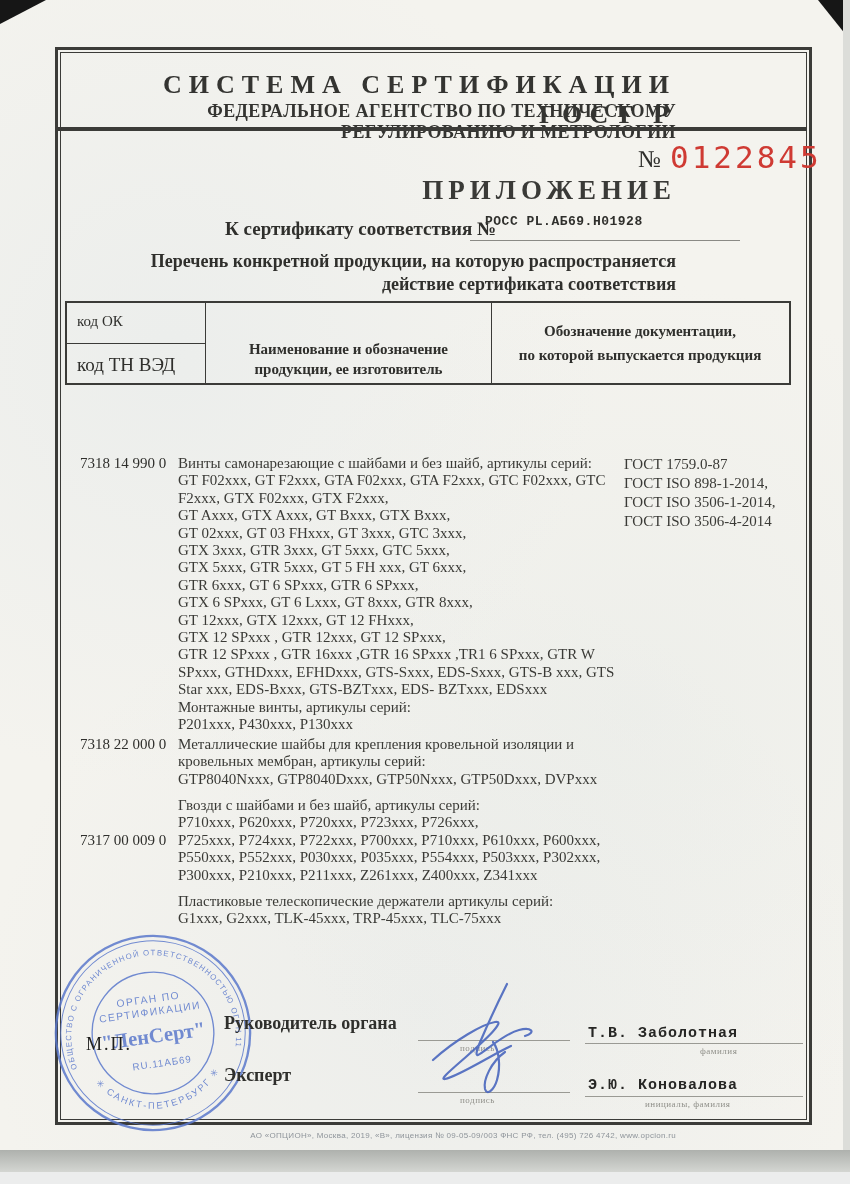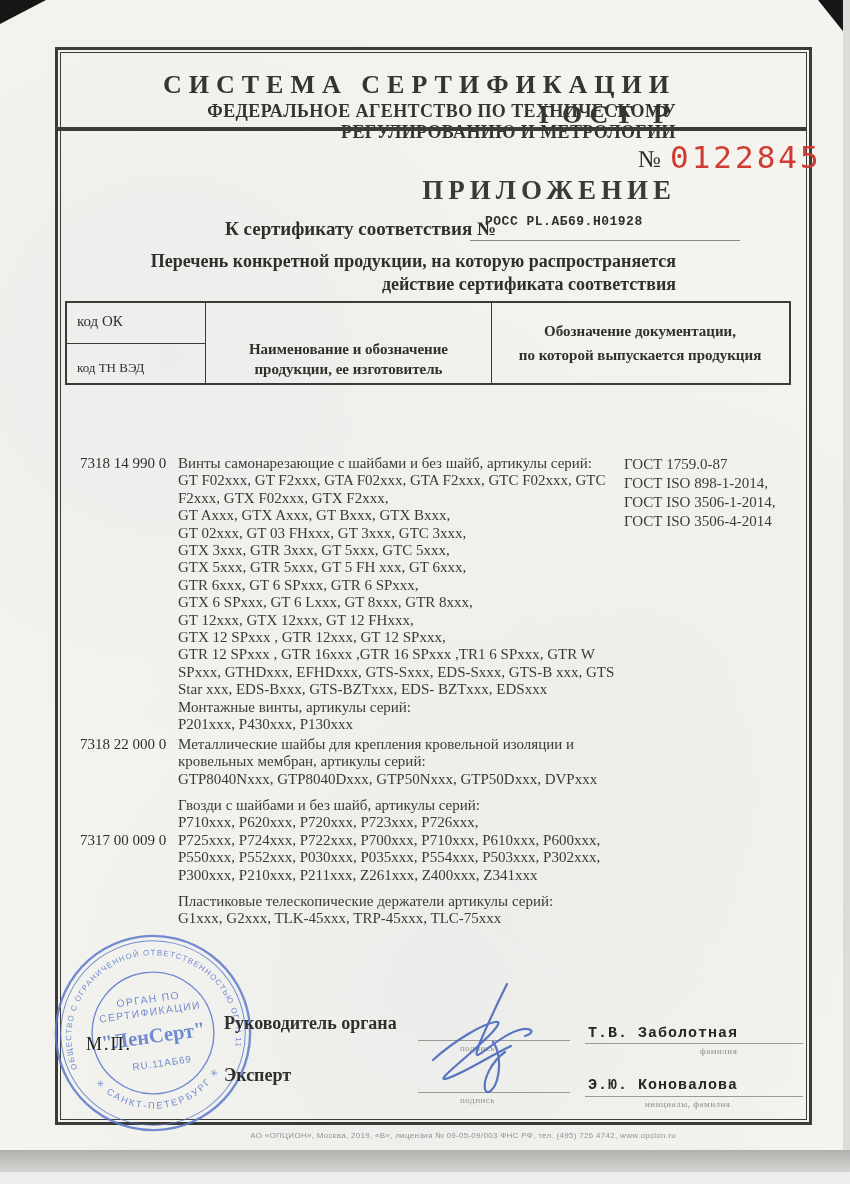--- a/index.html
+++ b/index.html
@@ -36,21 +36,21 @@
   .cert-value{left:485px;top:214px;font-family:"Liberation Mono", monospace;font-size:13px;font-weight:bold;letter-spacing:.5px;}
   .cert-underline{left:470px;top:240px;width:270px;height:1px;background:#8a8a85;}
   .sub1{top:251px;font-size:18px;font-weight:bold;}
   .sub2{top:274px;font-size:18px;font-weight:bold;}
   
   .tbl{left:65px;top:301px;width:722px;height:80px;border:2px solid #3b3b38;}
   .tbl .v1{position:absolute;left:138px;top:0;width:1px;height:100%;background:#3b3b38;}
   .tbl .v2{position:absolute;left:424px;top:0;width:1px;height:100%;background:#3b3b38;}
   .tbl .h1line{position:absolute;left:0;top:40px;width:138px;height:1px;background:#3b3b38;}
   .tbl .c1a{position:absolute;left:10px;top:10px;font-size:15px;}
-  .tbl .c1b{position:absolute;left:10px;top:51px;font-size:13px;margin-top:6px;}
+  .tbl .c1b{position:absolute;left:10px;top:51px;font-size:19px;}
   .tbl .c2{position:absolute;left:139px;top:16px;width:285px;text-align:center;font-size:15px;font-weight:600;line-height:20px;white-space:pre-line;margin-top:20px;}
   .tbl .c3{position:absolute;left:425px;top:16px;width:296px;text-align:center;font-size:15px;font-weight:600;line-height:24px;white-space:pre-line;}
   .manufacturer{top:389px;font-size:15px;font-weight:bold;letter-spacing:.2px;}
   
   .prow{left:0;width:850px;}
   .prow .code{position:absolute;left:80px;width:100px;font-size:15px;white-space:nowrap;}
   .prow .lines{position:absolute;left:178px;width:452px;font-size:15px;line-height:17.4px;white-space:pre-line;color:#3a3a36;}
   .prow .docs{position:absolute;left:624px;width:170px;font-size:15px;line-height:19px;white-space:pre-line;color:#3a3a36;}
   .row1{top:455px;} .row2{top:736px;} .row3{top:797px;} .row4{top:893px;}
   .row3 .code{top:35px;}

